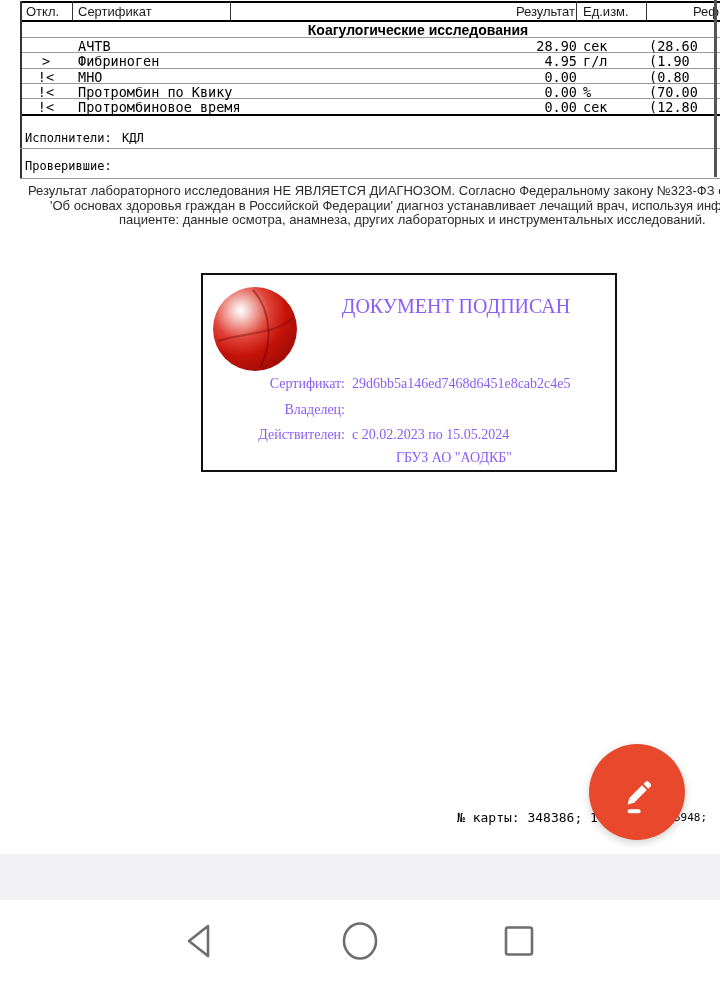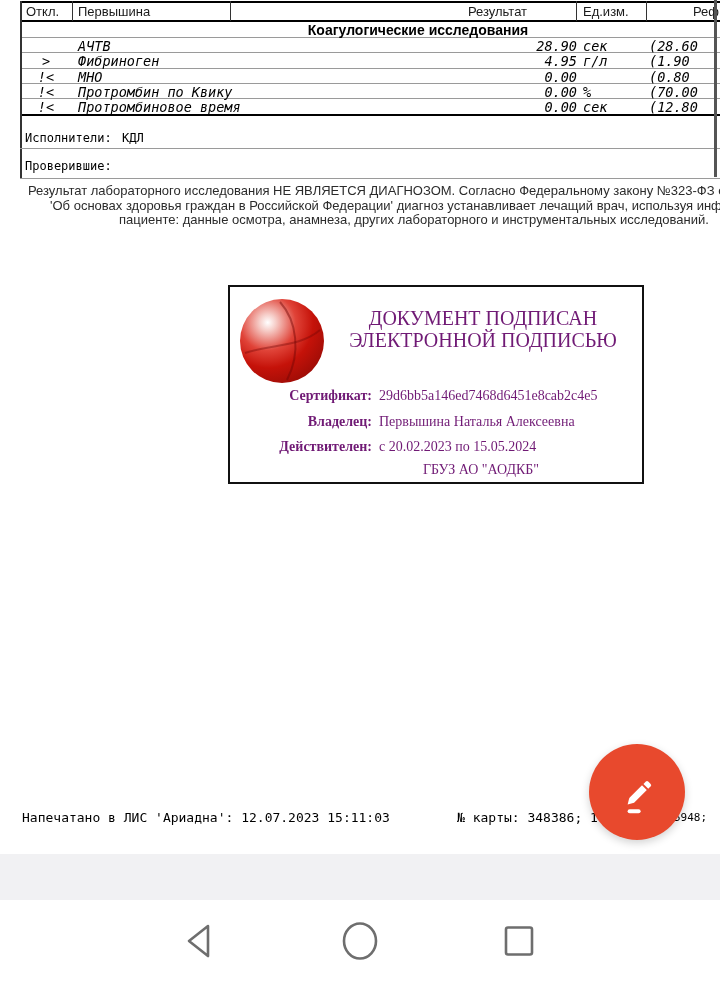--- a/index.html
+++ b/index.html
@@ -4,36 +4,36 @@
 <style>
   html,body{margin:0;padding:0;width:720px;height:981px;overflow:hidden;background:#fff;}
   .abs{position:absolute;}
   #screen{position:relative;width:720px;height:981px;background:#ffffff;font-family:"Liberation Sans",sans-serif;}
   
   .mono{font-family:"DejaVu Sans Mono",monospace;color:#000;}
   .hline{height:1px;background:#9a9a9a;left:20px;width:700px;}
   .hline.black{background:#000;}
   .hdr-label{top:3px;height:17px;line-height:17px;font-size:13px;color:#1a1a1a;white-space:nowrap;}
   .vdiv{top:1px;height:20px;width:1px;background:#333;}
-  .trow{left:0;width:616px;height:15px;font-style:italic;}
+  .trow{left:0;width:616px;height:15px;}
   .cell{position:absolute;top:0;height:16px;line-height:16px;font-size:13.5px;white-space:nowrap;}
   .c-flag{left:20px;width:52px;text-align:center;}
   .c-name{left:78px;}
   .c-res{left:420px;width:157px;text-align:right;}
   .c-unit{left:583px;}
   .c-ref{left:649px;}
   .smono{font-size:12px;line-height:15px;white-space:nowrap;}
   
   .disc{font-size:13px;color:#2b2b2b;white-space:nowrap;line-height:15px;}
   
-  #sigbox{left:228px;top:273px;width:412px;height:195px;border:2.5px solid #111;background:#fff;
-          font-family:"Liberation Serif",serif;color:#701a75;margin-top:12px;}
+  #sigbox{left:201px;top:273px;width:412px;height:195px;border:2.5px solid #111;background:#fff;
+          font-family:"Liberation Serif",serif;color:#8b5cf6;}
   .sig-title{top:20px;left:253px;transform:translateX(-50%);font-size:20px;line-height:22px;
              text-align:center;white-space:nowrap;}
-  .sig-label{position:absolute;right:270px;font-size:14px;line-height:17px;white-space:nowrap;text-align:left;font-weight:bold;}
+  .sig-label{position:absolute;right:270px;font-size:14px;line-height:17px;white-space:nowrap;text-align:left;}
   .sig-value{position:absolute;left:149px;font-size:14px;line-height:17px;white-space:nowrap;}
   .sig-org{top:175px;left:251px;transform:translateX(-50%);font-size:14px;white-space:nowrap;}
   #sphere{left:10px;top:12px;width:84px;height:84px;border-radius:50%;
     background:radial-gradient(circle at 33% 28%, #ffffff 0%, #f6cdc8 10%, #e04338 34%, #c51209 55%, #9b0c06 82%, #840a05 100%);}
   #sphere svg{position:absolute;left:0;top:0;}
   
   #fab{left:589px;top:744px;width:96px;height:96px;border-radius:50%;background:#e8492d;
        display:flex;align-items:center;justify-content:center;border:none;padding:0;cursor:pointer;
        box-shadow:0 3px 8px rgba(0,0,0,0.18);}
   
@@ -58,22 +58,22 @@
     <div class="abs hline" style="top:83px;"></div>
     <div class="abs hline" style="top:98px;"></div>
     <div class="abs hline black" style="top:114px;height:2px;"></div>
     <div class="abs" style="left:20px;top:1px;width:1.5px;height:177px;background:#333;"></div>
     <div class="abs vdiv" style="left:72px;"></div>
     <div class="abs vdiv" style="left:230px;"></div>
     <div class="abs vdiv" style="left:576px;"></div>
     <div class="abs vdiv" style="left:646px;"></div>
 
     <div class="abs hdr-label" style="left:26px;">Откл.</div>
-    <div class="abs hdr-label" style="left:78px;">Первышина</div>
-    <div class="abs hdr-label" style="left:420px;width:155px;text-align:center;">Результат</div>
+    <div class="abs hdr-label" style="left:78px;">Сертификат</div>
+    <div class="abs hdr-label" style="left:420px;width:155px;text-align:right;">Результат</div>
     <div class="abs hdr-label" style="left:583px;">Ед.изм.</div>
     <div class="abs hdr-label" style="left:693px;">Реф.и</div>
 
     <div class="abs" style="top:22px;left:418px;transform:translateX(-50%);font-size:14px;font-weight:bold;white-space:nowrap;color:#000;">Коагулогические исследования</div>
 
     <div class="abs trow mono" style="top:37.5px;">
       <span class="cell c-flag"></span>
       <span class="cell c-name">АЧТВ</span>
       <span class="cell c-res">28.90</span>
       <span class="cell c-unit">сек</span>
@@ -113,44 +113,41 @@
   <span class="abs mono smono" style="left:122px;top:131px;">КДЛ</span>
   <div class="abs hline" style="top:148px;"></div>
   <span class="abs mono smono" style="left:25px;top:159px;">Проверившие:</span>
   <div class="abs hline" style="top:178px;"></div>
 
   <div class="abs" id="scrollthumb"></div>
 
   <div>
     <div class="abs disc" style="left:28px;top:183px;">Результат лабораторного исследования НЕ ЯВЛЯЕТСЯ ДИАГНОЗОМ. Согласно Федеральному закону №323-ФЗ о</div>
     <div class="abs disc" style="left:50px;top:198px;">'Об основах здоровья граждан в Российской Федерации' диагноз устанавливает лечащий врач, используя инфо</div>
-    <div class="abs disc" style="left:119px;top:212px;">пациенте: данные осмотра, анамнеза, других лабораторного и инструментальных исследований.</div>
+    <div class="abs disc" style="left:119px;top:212px;">пациенте: данные осмотра, анамнеза, других лабораторных и инструментальных исследований.</div>
   </div>
 
   <div class="abs" id="sigbox">
     <div class="abs" id="sphere">
       <svg width="84" height="84" viewBox="0 0 84 84">
         <path d="M40 3 C57 22 61 54 47 81" stroke="rgba(110,5,5,0.45)" fill="none" stroke-width="2"></path>
         <path d="M5 54 C32 45 60 48 80 31" stroke="rgba(110,5,5,0.38)" fill="none" stroke-width="2"></path>
       </svg>
     </div>
     <div class="abs sig-title">
       <div>ДОКУМЕНТ ПОДПИСАН</div>
-      <div>ЭЛЕКТРОННОЙ ПОДПИСЬЮ</div>
     </div>
     <span class="sig-label" style="top:100px;">Сертификат:</span>
     <span class="sig-value" style="top:100px;">29d6bb5a146ed7468d6451e8cab2c4e5</span>
     <span class="sig-label" style="top:126px;">Владелец:</span>
-    <span class="sig-value" style="top:126px;">Первышина Наталья Алексеевна</span>
     <span class="sig-label" style="top:151px;">Действителен:</span>
     <span class="sig-value" style="top:151px;">с 20.02.2023 по 15.05.2024</span>
     <div class="abs sig-org">ГБУЗ АО "АОДКБ"</div>
   </div>
 
-  <span class="abs mono" style="left:22px;top:810px;font-size:13px;line-height:15px;white-space:nowrap;">Напечатано в ЛИС 'Ариадна': 12.07.2023 15:11:03</span>
   <span class="abs mono" style="left:457px;top:810px;font-size:13px;line-height:15px;white-space:nowrap;">№ карты: 348386; 1</span>
   <span class="abs mono" style="left:674px;top:810px;font-size:11px;line-height:15px;white-space:nowrap;">5948;</span>
 
   <button class="abs" id="fab">
     <svg width="50" height="50" viewBox="0 0 48 48">
       <path d="M15 36 l1.6-6.2 12.2-12.2 4.6 4.6 -12.2 12.2 z" fill="#ffffff"></path>
       <path d="M30.2 16.2 l2.3-2.3 a1.6 1.6 0 0 1 2.26 0 l2.34 2.34 a1.6 1.6 0 0 1 0 2.26 l-2.3 2.3 z" fill="#ffffff"></path>
       <rect x="15" y="40.5" width="12.5" height="4" rx="2" fill="#ffffff"></rect>
     </svg>
   </button>

